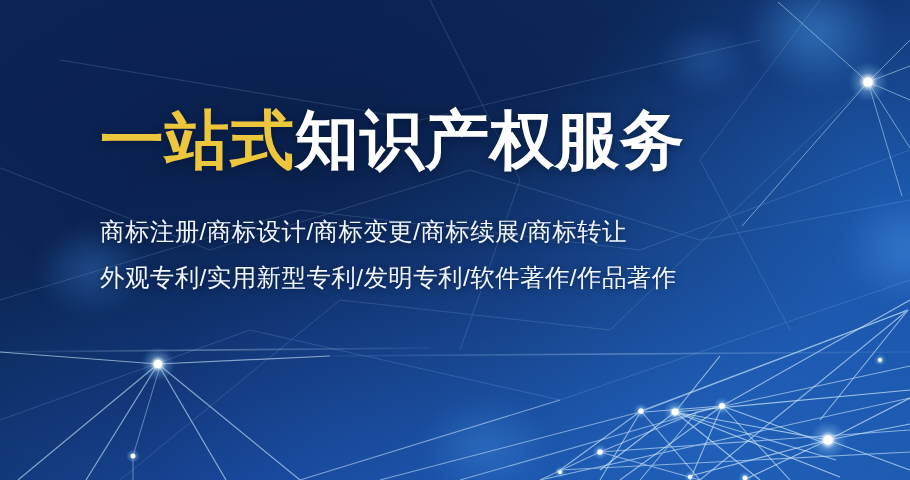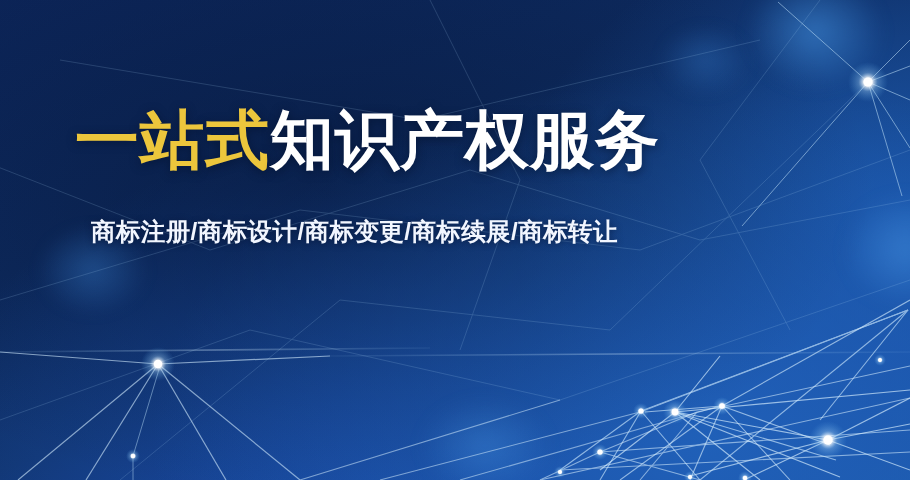--- a/index.html
+++ b/index.html
@@ -68,40 +68,39 @@
   
   .net {
     position: absolute;
     inset: 0;
     width: 910px;
     height: 480px;
   }
   
   .copy {
     position: absolute;
-    left: 75px;
+    left: 100px;
     top: 108px;
     width: 740px;
   }
   .headline {
     font-size: 64px;
     font-weight: bold;
     line-height: 1.02;
     letter-spacing: 1px;
     white-space: nowrap;
     margin: 0;
     text-shadow: 0 2px 10px rgba(3,14,40,0.55);
   }
   .headline .gold { color: #ecc63c; }
   .headline .white { color: #ffffff; }
   .sublist {
-    margin: 36px 0 0 16px;
+    margin: 36px 0 0 0;
     padding: 0;
     list-style: none;
-    font-weight: bold;
   }
   .sublist li {
     color: #f2f6ff;
     font-size: 24.5px;
     line-height: 1.88;
     letter-spacing: 0.4px;
     white-space: nowrap;
     text-shadow: 0 1px 6px rgba(3,14,40,0.6);
   }
 </style>
@@ -249,16 +248,17 @@
       <circle cx="690" cy="477" r="2" fill="#ffffff"></circle>
       <circle cx="560" cy="472" r="6" fill="url(#nodeGlow)"></circle>
       <circle cx="560" cy="472" r="2" fill="#ffffff"></circle>
     </g>
   </svg>
 
   <div class="copy">
     <h1 class="headline"><span class="gold">一站式</span><span class="white">知识产权服务</span></h1>
     <ul class="sublist">
       <li>商标注册/商标设计/商标变更/商标续展/商标转让</li>
+      <li>外观专利/实用新型专利/发明专利/软件著作/作品著作</li>
     </ul>
   </div>
 
 </div>
 
 </body></html>

